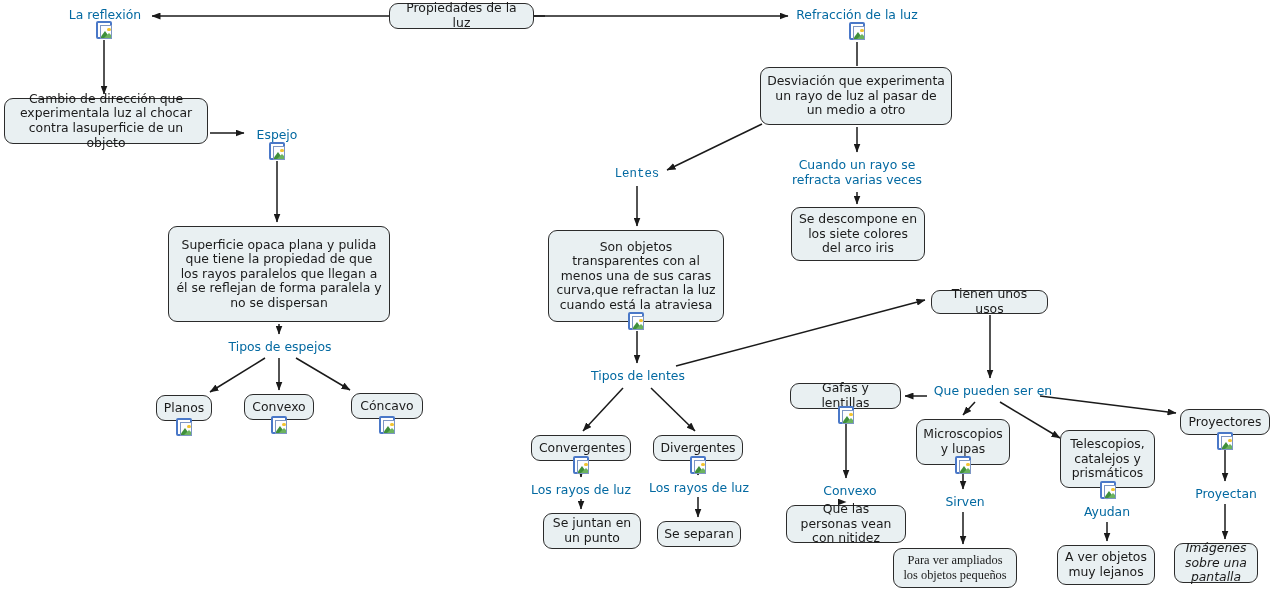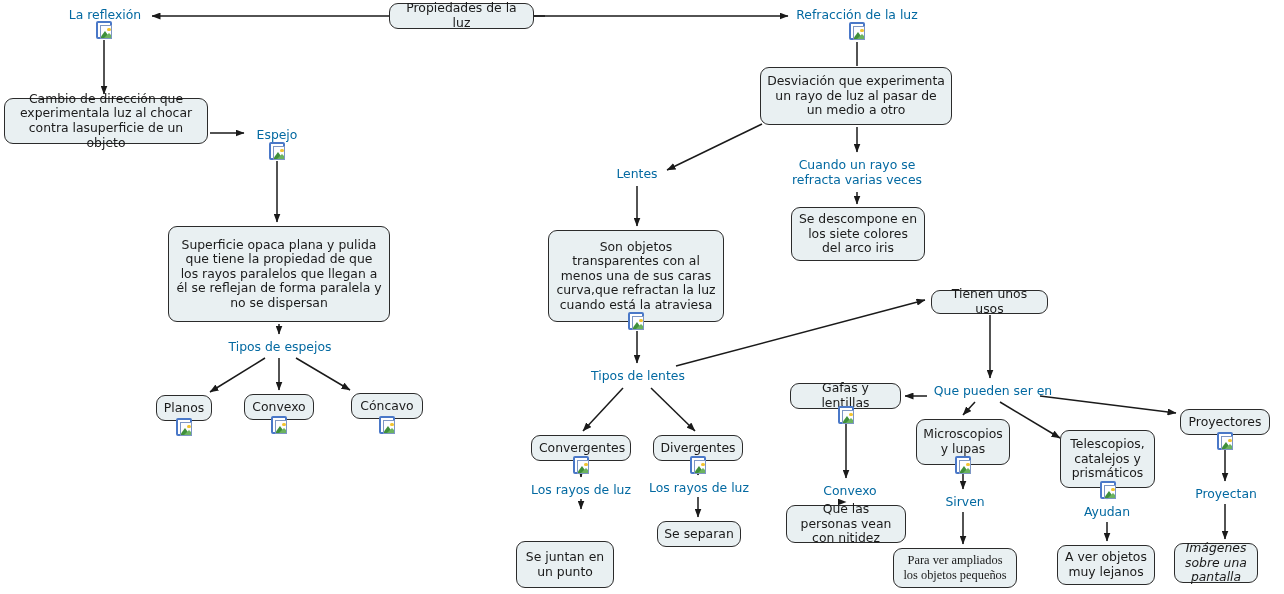--- a/index.html
+++ b/index.html
@@ -154,21 +154,21 @@
       </g>
   </svg>
 
   <div id="node-layer">
       <div class="node" style="left: 389px; top: 3px; width: 145px; height: 26px;">Propiedades de la luz</div>
       <div class="label" style="left: 60px; top: 6px; width: 90px; height: 18px;">La reflexión</div>
       <div class="label" style="left: 792px; top: 6px; width: 130px; height: 18px;">Refracción de la luz</div>
       <div class="node" style="left: 4px; top: 98px; width: 204px; height: 46px;">Cambio de dirección que experimentala luz al chocar contra lasuperficie de un objeto</div>
       <div class="label" style="left: 248px; top: 126px; width: 58px; height: 18px;">Espejo</div>
       <div class="node" style="left: 760px; top: 67px; width: 192px; height: 58px;">Desviación que experimenta un rayo de luz al pasar de un medio a otro</div>
-      <div class="label" style="left: 610px; top: 165px; width: 54px; height: 18px;">Lentes</div>
+      <div class="label" style="left: 610px; top: 165px; width: 54px; height: 18px; font-family: Liberation Mono, monospace;">Lentes</div>
       <div class="label" style="left: 786px; top: 157px; width: 142px; height: 32px;">Cuando un rayo se refracta varias veces</div>
       <div class="node" style="left: 168px; top: 226px; width: 222px; height: 96px;">Superficie opaca plana y pulida que tiene la propiedad  de que los rayos paralelos que llegan a él se reflejan de forma paralela y no se dispersan</div>
       <div class="node" style="left: 548px; top: 230px; width: 176px; height: 92px;">Son objetos transparentes con al menos una de sus caras curva,que refractan la luz cuando está la atraviesa</div>
       <div class="node" style="left: 791px; top: 207px; width: 134px; height: 54px;">Se descompone en los siete colores del arco iris</div>
       <div class="label" style="left: 222px; top: 338px; width: 116px; height: 18px;">Tipos de espejos</div>
       <div class="node" style="left: 931px; top: 290px; width: 117px; height: 24px;">Tienen unos usos</div>
       <div class="label" style="left: 585px; top: 367px; width: 106px; height: 18px;">Tipos de lentes</div>
       <div class="node" style="left: 156px; top: 395px; width: 56px; height: 26px;">Planos</div>
       <div class="node" style="left: 244px; top: 394px; width: 70px; height: 26px;">Convexo</div>
       <div class="node" style="left: 351px; top: 393px; width: 72px; height: 26px;">Cóncavo</div>
@@ -179,21 +179,21 @@
       <div class="node" style="left: 1060px; top: 430px; width: 95px; height: 58px;">Telescopios, catalejos y prismáticos</div>
       <div class="node" style="left: 531px; top: 435px; width: 100px; height: 26px; padding-left: 8px;">Convergentes</div>
       <div class="node" style="left: 653px; top: 435px; width: 90px; height: 26px;">Divergentes</div>
       <div class="label" style="left: 815px; top: 482px; width: 70px; height: 18px;">Convexo</div>
       <div class="label" style="left: 529px; top: 481px; width: 104px; height: 18px;">Los rayos de luz</div>
       <div class="label" style="left: 647px; top: 479px; width: 104px; height: 18px;">Los rayos de luz</div>
       <div class="label" style="left: 940px; top: 493px; width: 50px; height: 18px;">Sirven</div>
       <div class="label" style="left: 1188px; top: 485px; width: 76px; height: 18px;">Proyectan</div>
       <div class="label" style="left: 1079px; top: 503px; width: 56px; height: 18px;">Ayudan</div>
       <div class="node" style="left: 786px; top: 505px; width: 120px; height: 38px;">Que las personas vean con nitidez</div>
-      <div class="node" style="left: 516px; top: 513px; width: 98px; height: 47px; margin-top: 28px;">Se juntan en un punto</div>
+      <div class="node" style="left: 543px; top: 513px; width: 98px; height: 36px;">Se juntan en un punto</div>
       <div class="node" style="left: 657px; top: 521px; width: 84px; height: 26px;">Se separan</div>
       <div class="node" style="left: 893px; top: 548px; width: 124px; height: 40px; font-family: Liberation Serif, serif;">Para ver ampliados los objetos pequeños</div>
       <div class="node" style="left: 1057px; top: 545px; width: 98px; height: 40px;">A ver objetos muy lejanos</div>
       <div class="node" style="left: 1174px; top: 543px; width: 84px; height: 40px; font-style: italic;">Imágenes sobre una pantalla</div>
     </div>
   <div id="icon-layer">
       <div class="res-icon" style="left: 96px; top: 21px;">
         <div class="frame">
           <div class="inner">
             <div class="sun"></div>

